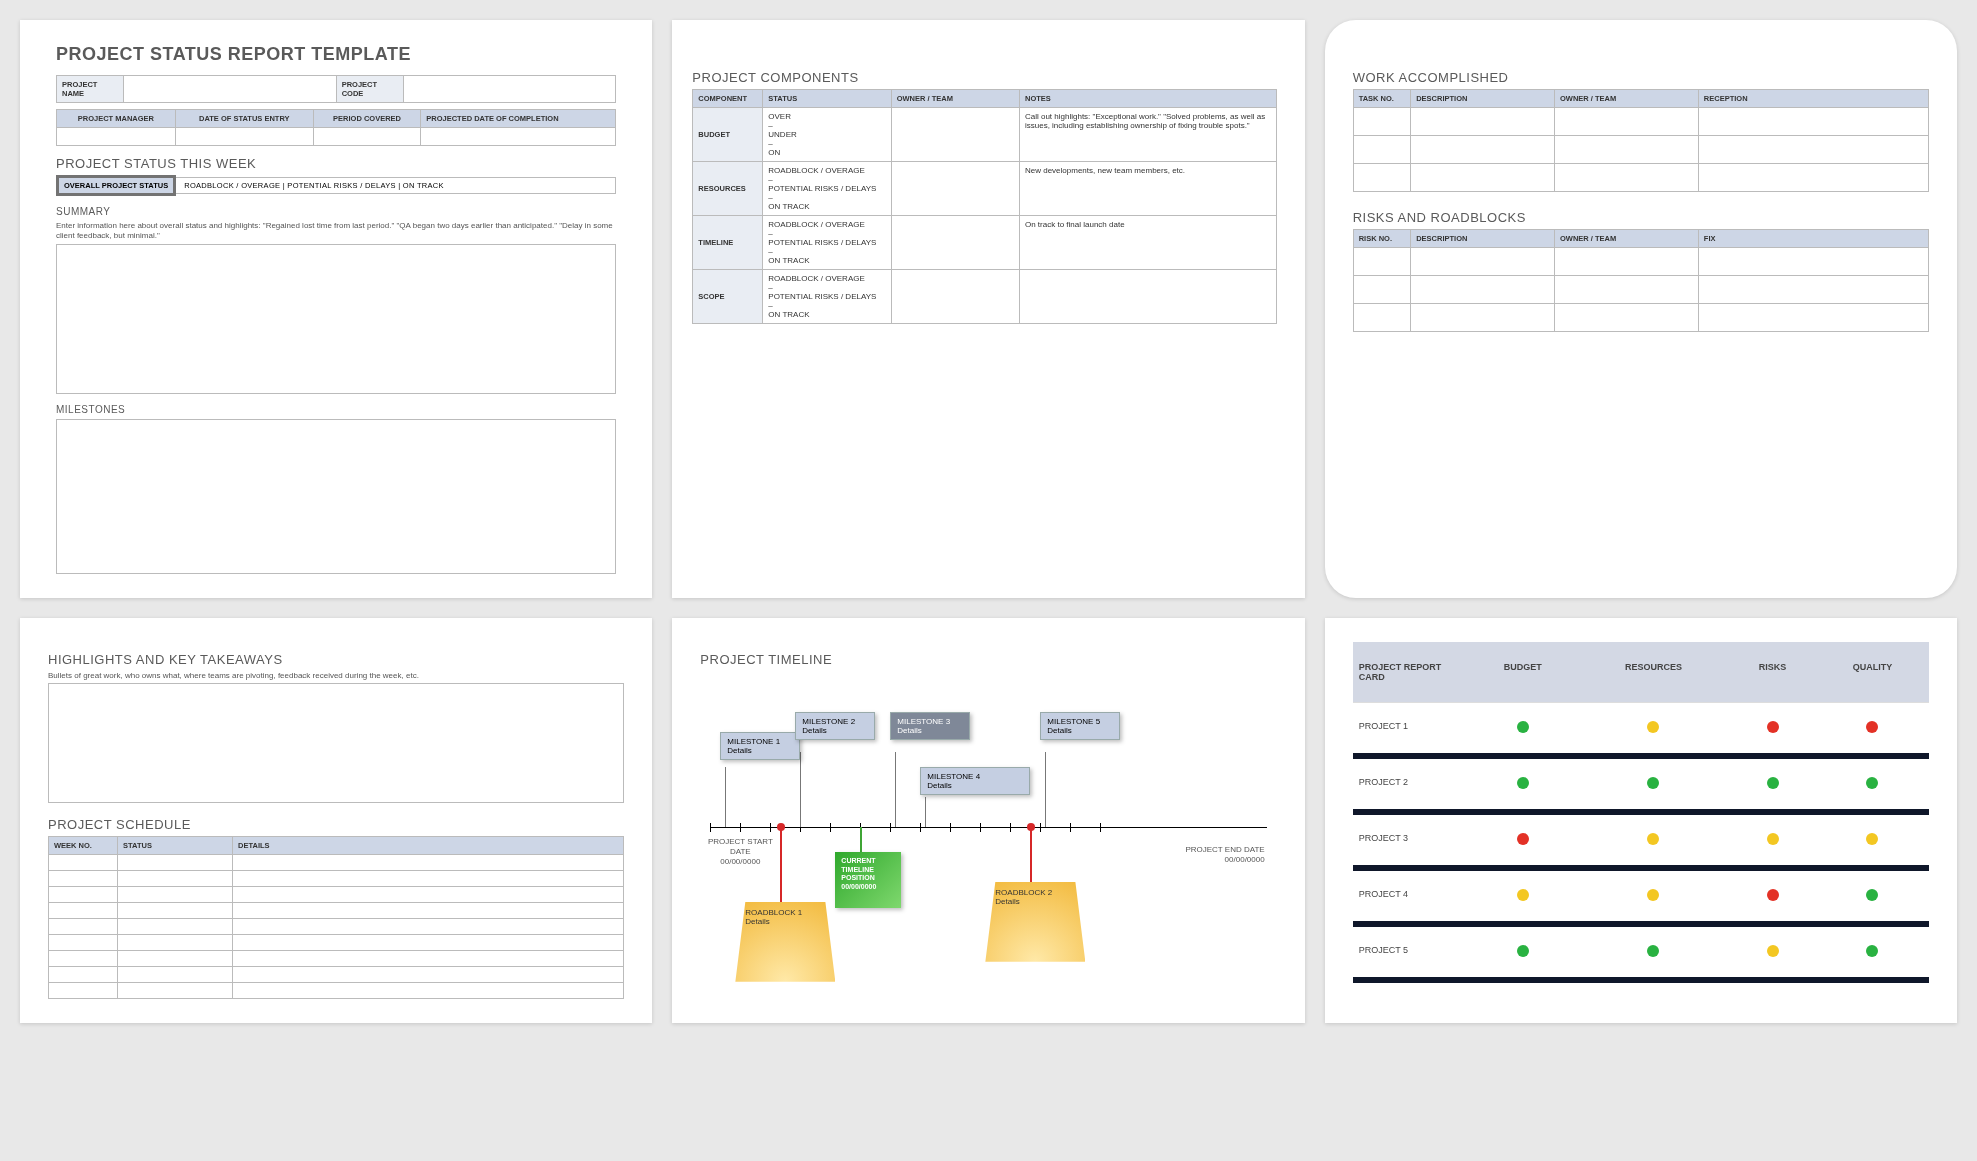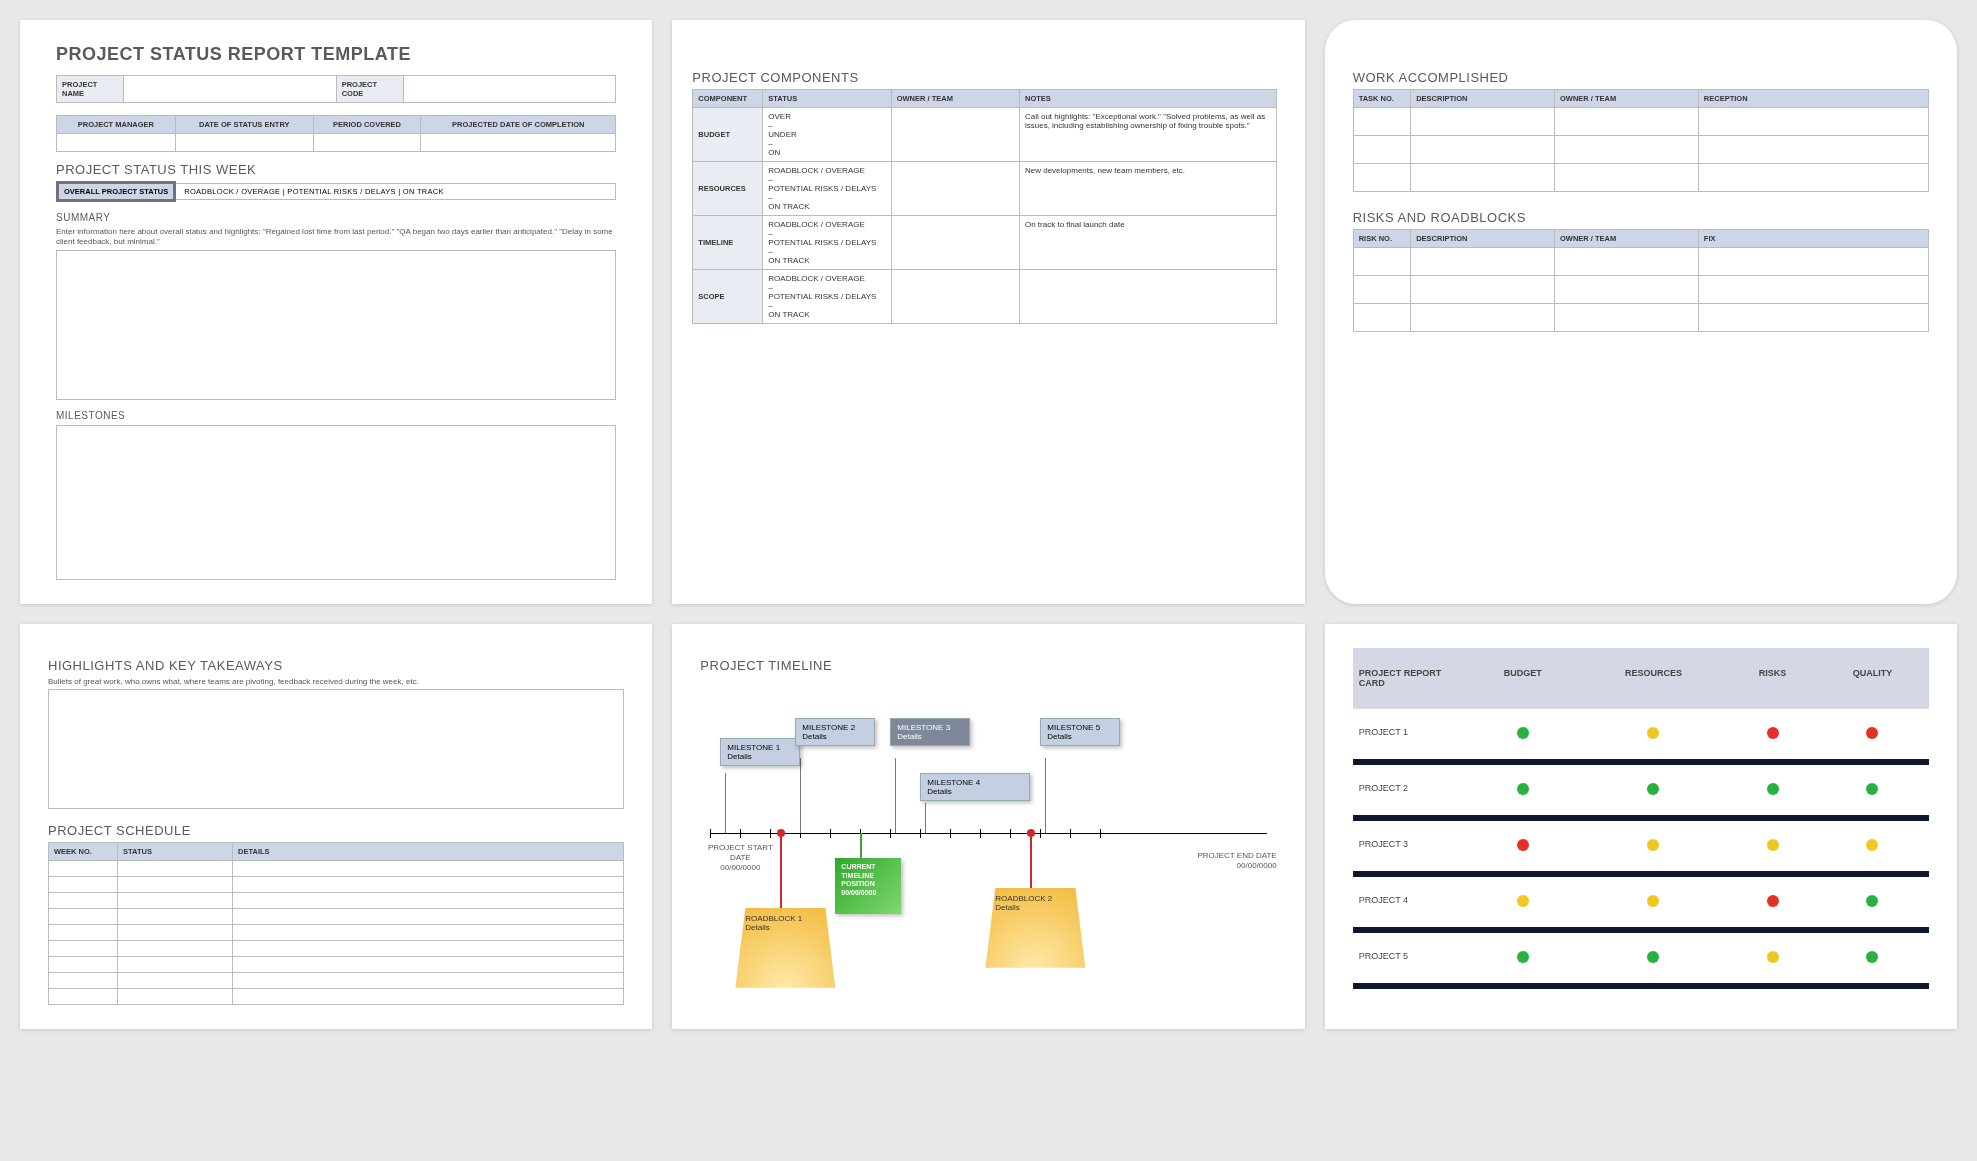--- a/index.html
+++ b/index.html
@@ -68,38 +68,38 @@
   .g { background: #29b241; } .y { background: #f3c722; } .r { background: #e33126; }
 </style>
 </head>
 <body>
 
 <div class="grid">
 
   <div class="page pg1">
     <div class="h1">PROJECT STATUS REPORT TEMPLATE</div>
 
-    <table style="margin-bottom:12px;border-radius:7px;">
+    <table style="margin-bottom:6px;border-radius:7px;">
       <tbody>
           <tr>
         <td class="row-lbl" style="width:12%">PROJECT NAME</td>
         <td style="width:38%"></td>
         <td class="row-lbl" style="width:12%">PROJECT CODE</td>
         <td style="width:38%"></td>
       </tr>
     </tbody>
       </table>
 
     <table>
       <tbody>
           <tr>
         <th style="text-align:center;">PROJECT MANAGER</th>
         <th style="text-align:center;">DATE OF STATUS ENTRY</th>
         <th style="text-align:center;">PERIOD COVERED</th>
-        <th style="text-align:center;margin-top:30px;">PROJECTED DATE OF COMPLETION</th>
+        <th style="margin-top:30px;">PROJECTED DATE OF COMPLETION</th>
       </tr>
       <tr>
         <td style="height:18px"></td>
         <td></td>
         <td></td>
         <td></td>
       </tr>
     </tbody>
       </table>
 
@@ -311,21 +311,21 @@
         <div class="tl-tick" style="left:250px"></div>
         <div class="tl-tick" style="left:280px"></div>
         <div class="tl-tick" style="left:310px"></div>
         <div class="tl-tick" style="left:340px"></div>
         <div class="tl-tick" style="left:370px"></div>
         <div class="tl-tick" style="left:400px"></div>
 
       <div class="tl-lbl" style="top:140px;left:0;width:80px;text-align:center;">
         <span>PROJECT START DATE</span><br><span>00/00/0000</span>
       </div>
-      <div class="tl-lbl" style="top:148px;right:0;width:80px;text-align:right;">
+      <div class="tl-lbl" style="top:148px;right:12px;width:80px;text-align:right;">
         <span>PROJECT END DATE</span><br><span>00/00/0000</span>
       </div>
 
       <div class="ms-stem" style="left:25px;top:70px;height:60px"></div>
       <div class="ms-stem" style="left:100px;top:55px;height:75px"></div>
       <div class="ms-stem" style="left:195px;top:55px;height:75px"></div>
       <div class="ms-stem" style="left:225px;top:100px;height:30px"></div>
       <div class="ms-stem" style="left:345px;top:55px;height:75px"></div>
 
       <div class="ms-box" style="left:20px;top:35px">

